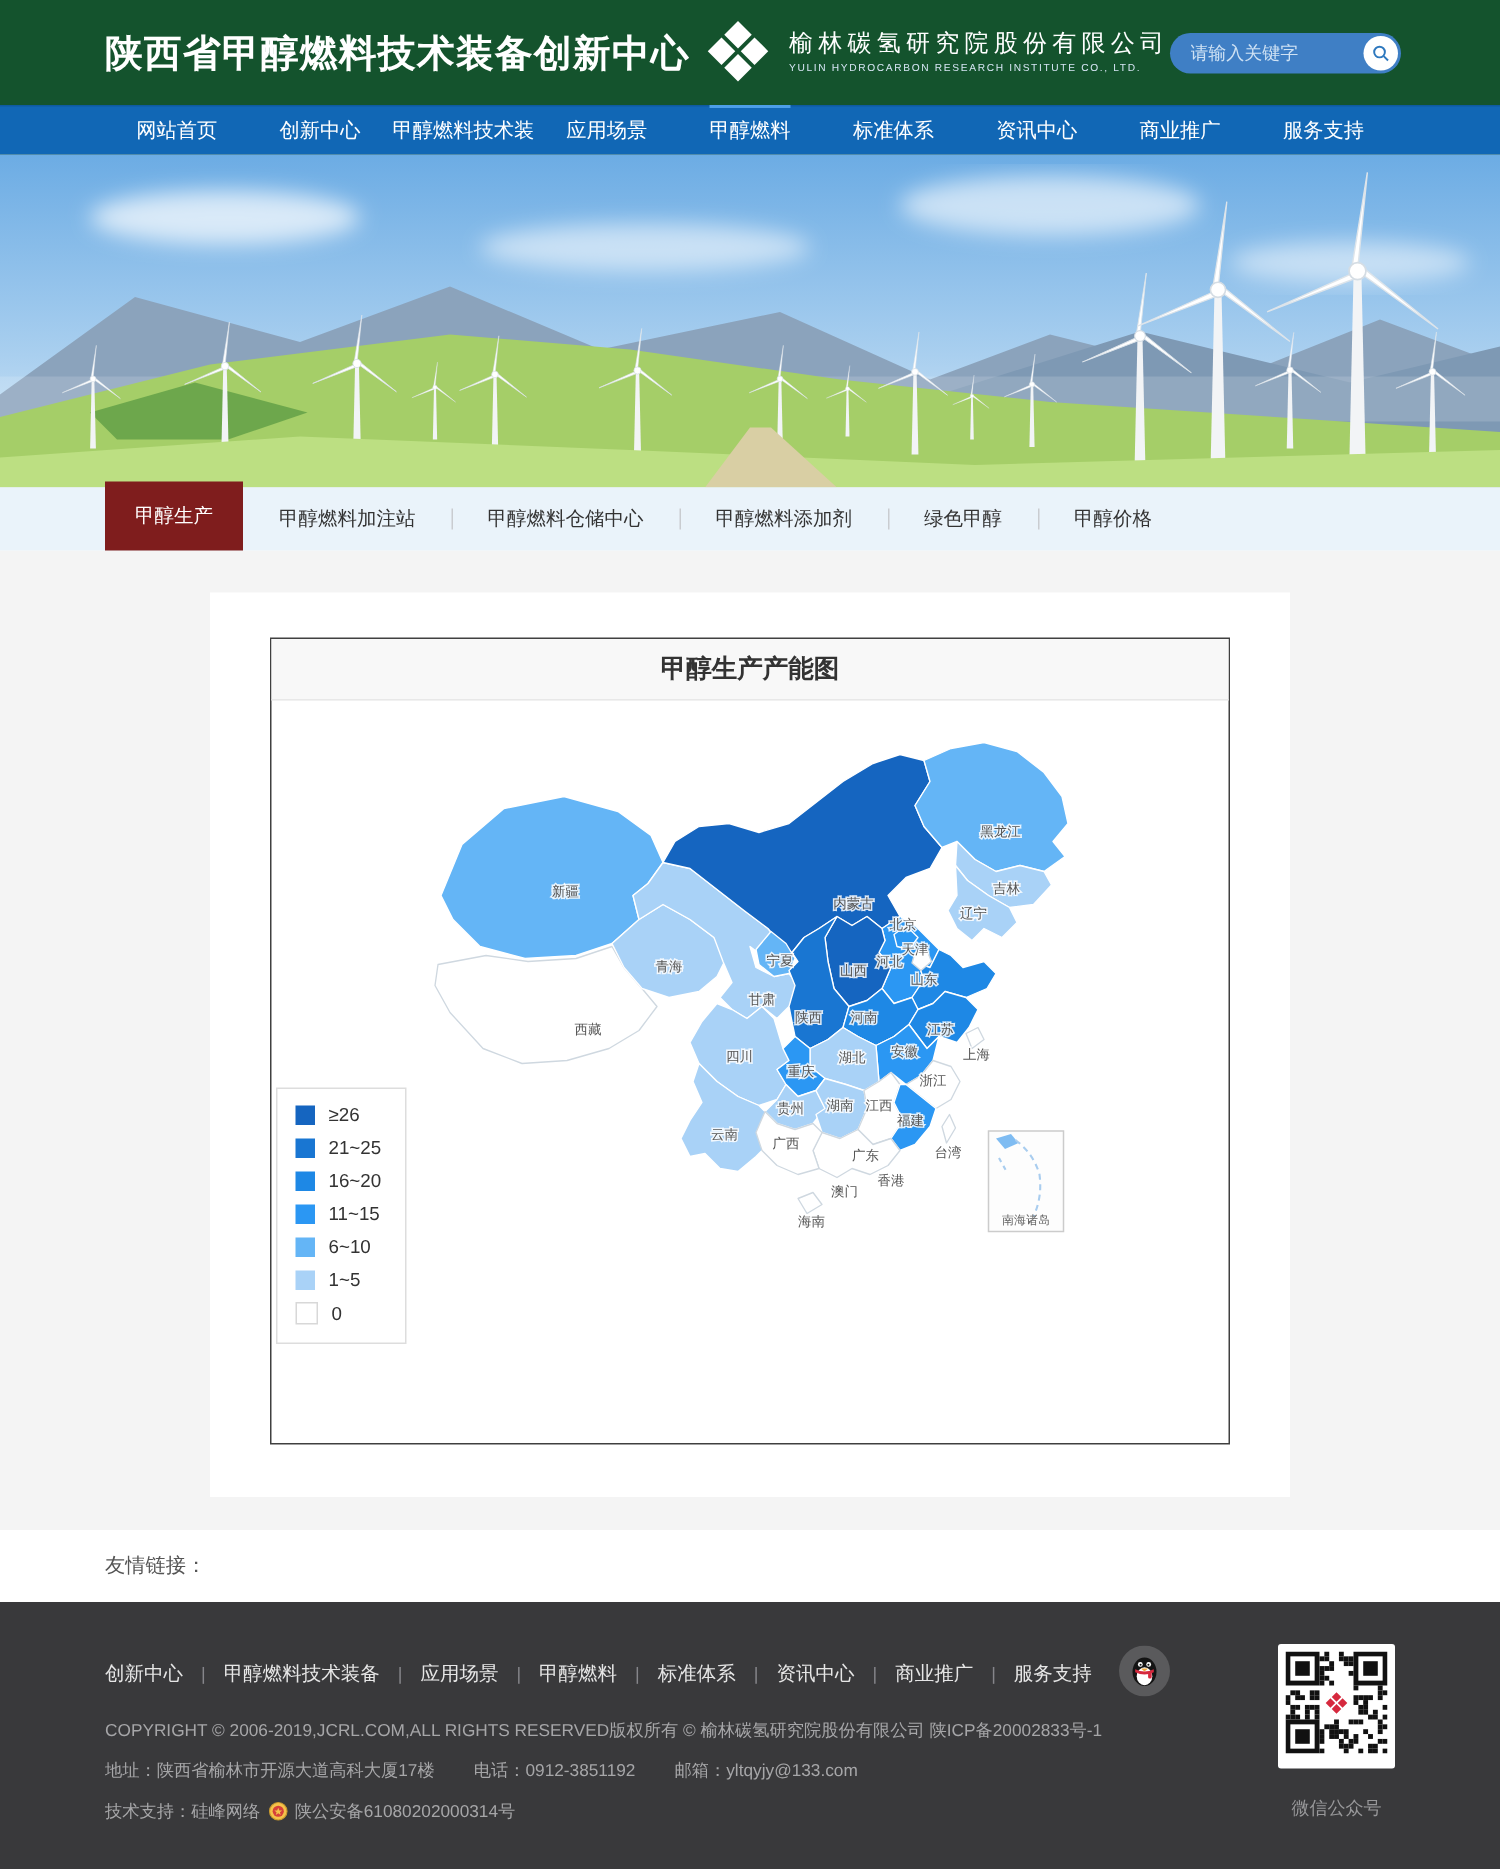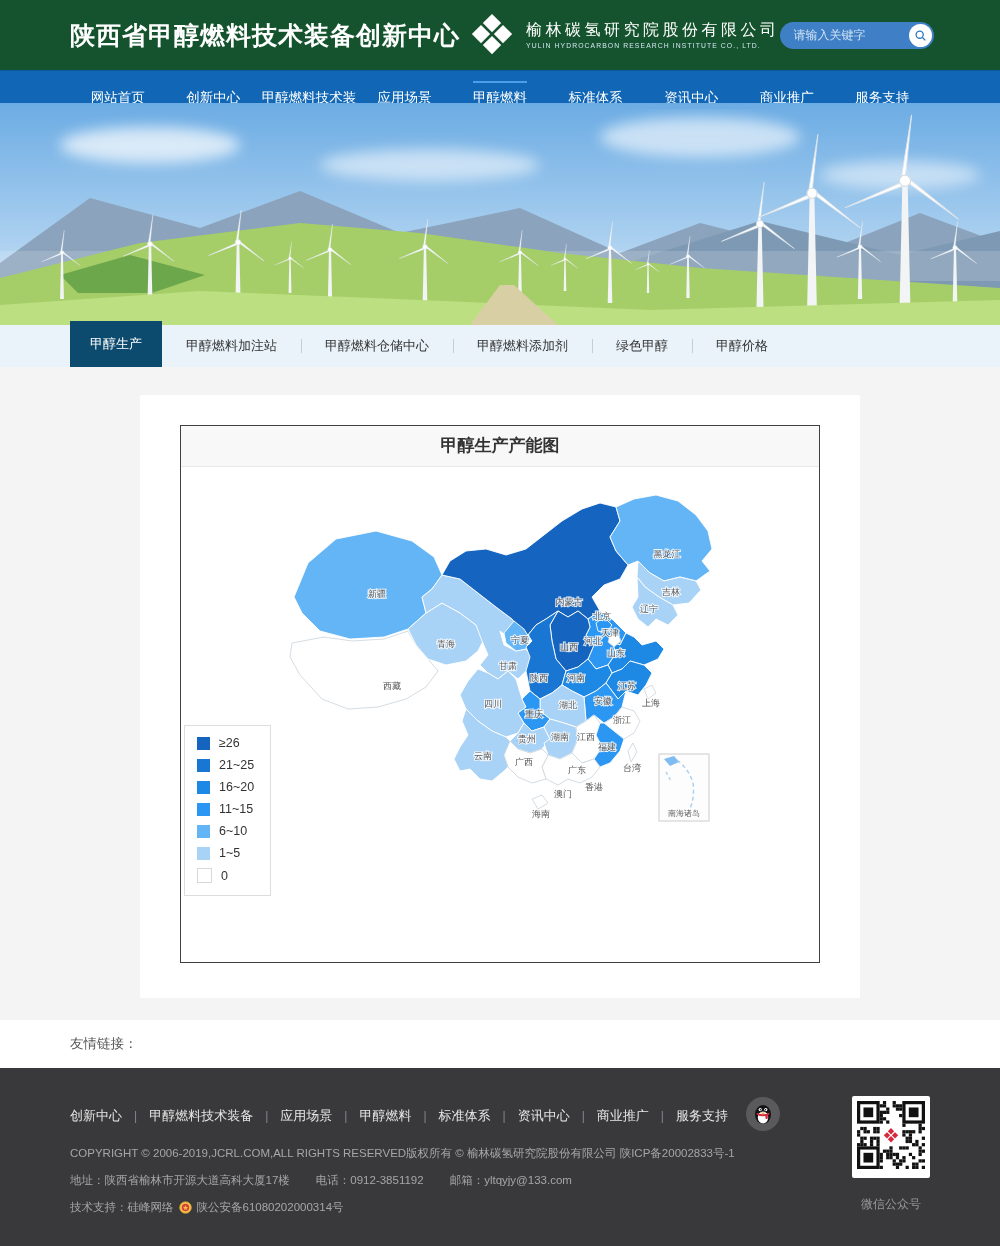--- a/index.html
+++ b/index.html
@@ -15,33 +15,33 @@
   .company-name{font-size:16px;letter-spacing:3.5px;white-space:nowrap;}
   .company-en{font-size:6.8px;letter-spacing:1.1px;color:#d7e6f5;margin-top:2px;white-space:nowrap;}
   .search{margin-left:auto;width:162px;height:27px;background:#3F7FC5;border-radius:14px;position:relative;display:flex;align-items:center;}
   .search input{background:transparent;border:none;outline:none;color:#fff;font-size:12px;padding:0 30px 0 14px;width:110px;}
   .search input::placeholder{color:#cfe2f4;}
   .search-btn{position:absolute;right:2px;top:2px;width:23px;height:23px;border-radius:50%;background:#fff;border:none;padding:0;display:flex;align-items:center;justify-content:center;cursor:pointer;}
 
   
   .main-nav{height:33px;background:#1167B5;box-shadow:inset 0 1px 0 rgba(0,0,0,.12);}
   .main-nav .inner{display:flex;height:33px;}
-  .nav-item{flex:1;text-align:center;line-height:33px;color:#fff;font-size:13.5px;text-decoration:none;position:relative;cursor:pointer;margin-top:11px;}
+  .nav-item{flex:1;text-align:center;line-height:33px;color:#fff;font-size:13.5px;text-decoration:none;position:relative;cursor:pointer;}
   .nav-item.active::before{content:"";position:absolute;top:0;left:50%;margin-left:-27px;width:54px;height:2px;background:#4C9EE8;}
 
   
   .hero{height:222px;overflow:hidden;position:relative;}
   .hero svg{display:block;}
 
   
   .subnav{height:42px;background:#EAF3FA;position:relative;}
   .subnav .inner{display:flex;align-items:stretch;height:42px;}
   .subnav-tab{line-height:42px;font-size:13px;color:#333;padding:0 24px;cursor:pointer;position:relative;}
   .subnav-tab.sep::before{content:"";position:absolute;left:0;top:14px;height:14px;width:1px;background:#c9ccd0;}
-  .subnav-tab.active{background:#0c4a6e;color:#fff;margin-top:-4px;height:46px;line-height:46px;padding:0 20px;text-align:center;}
+  .subnav-tab.active{background:#7f1d1d;color:#fff;margin-top:-4px;height:46px;line-height:46px;padding:0 20px;text-align:center;}
 
   
   .main{height:653px;background:#F4F4F4;overflow:hidden;}
   .card{width:720px;height:603px;margin:28px auto 0;background:#fff;box-sizing:border-box;padding:30px 40px;}
   .panel{border:1px solid #404040;height:538px;box-sizing:border-box;}
   .panel-head{height:40px;background:#F8F8F8;border-bottom:1px solid #E8E8E8;}
   .panel-head h2{margin:0;text-align:center;line-height:40px;font-size:17px;color:#333;font-weight:bold;}
   .panel-body{position:relative;height:497px;}
   .legend{position:absolute;left:3px;top:232px;background:#fff;border:1px solid #ddd;padding:10px 16px 12px 12px;}
   .legend-row{display:flex;align-items:center;margin-top:8px;}

